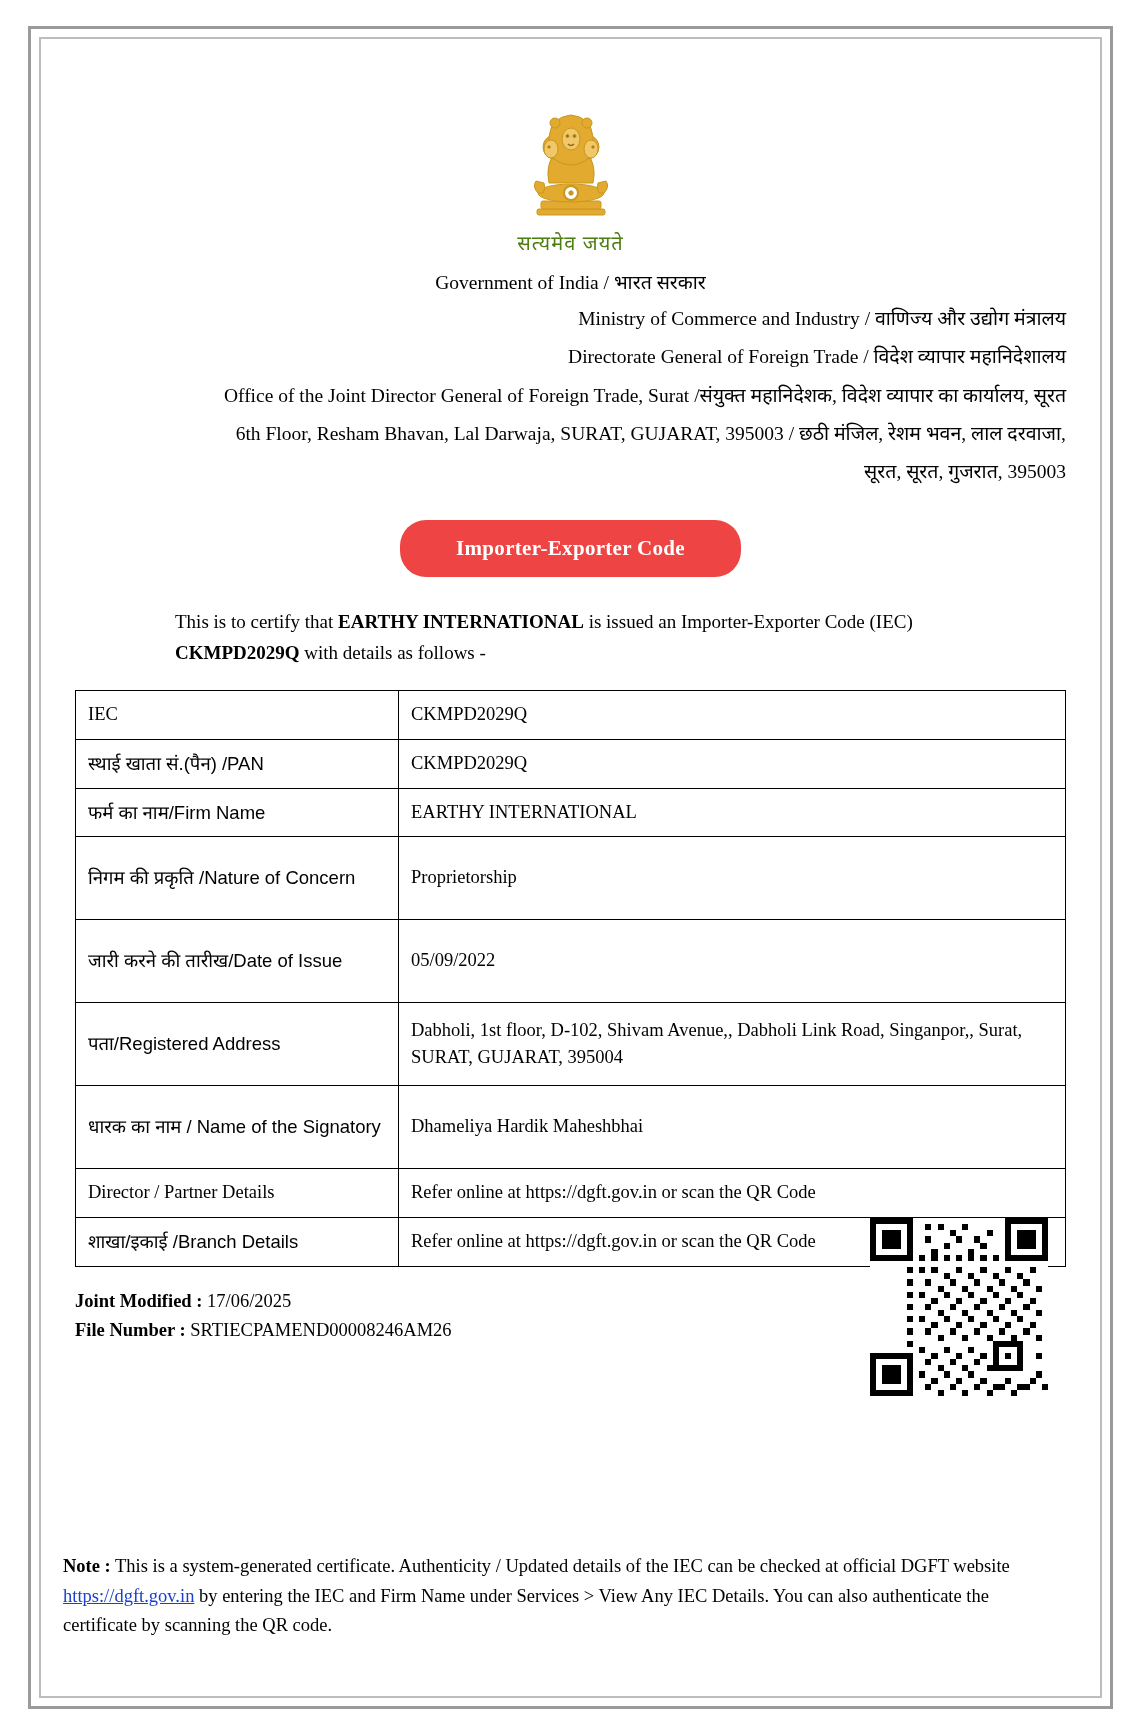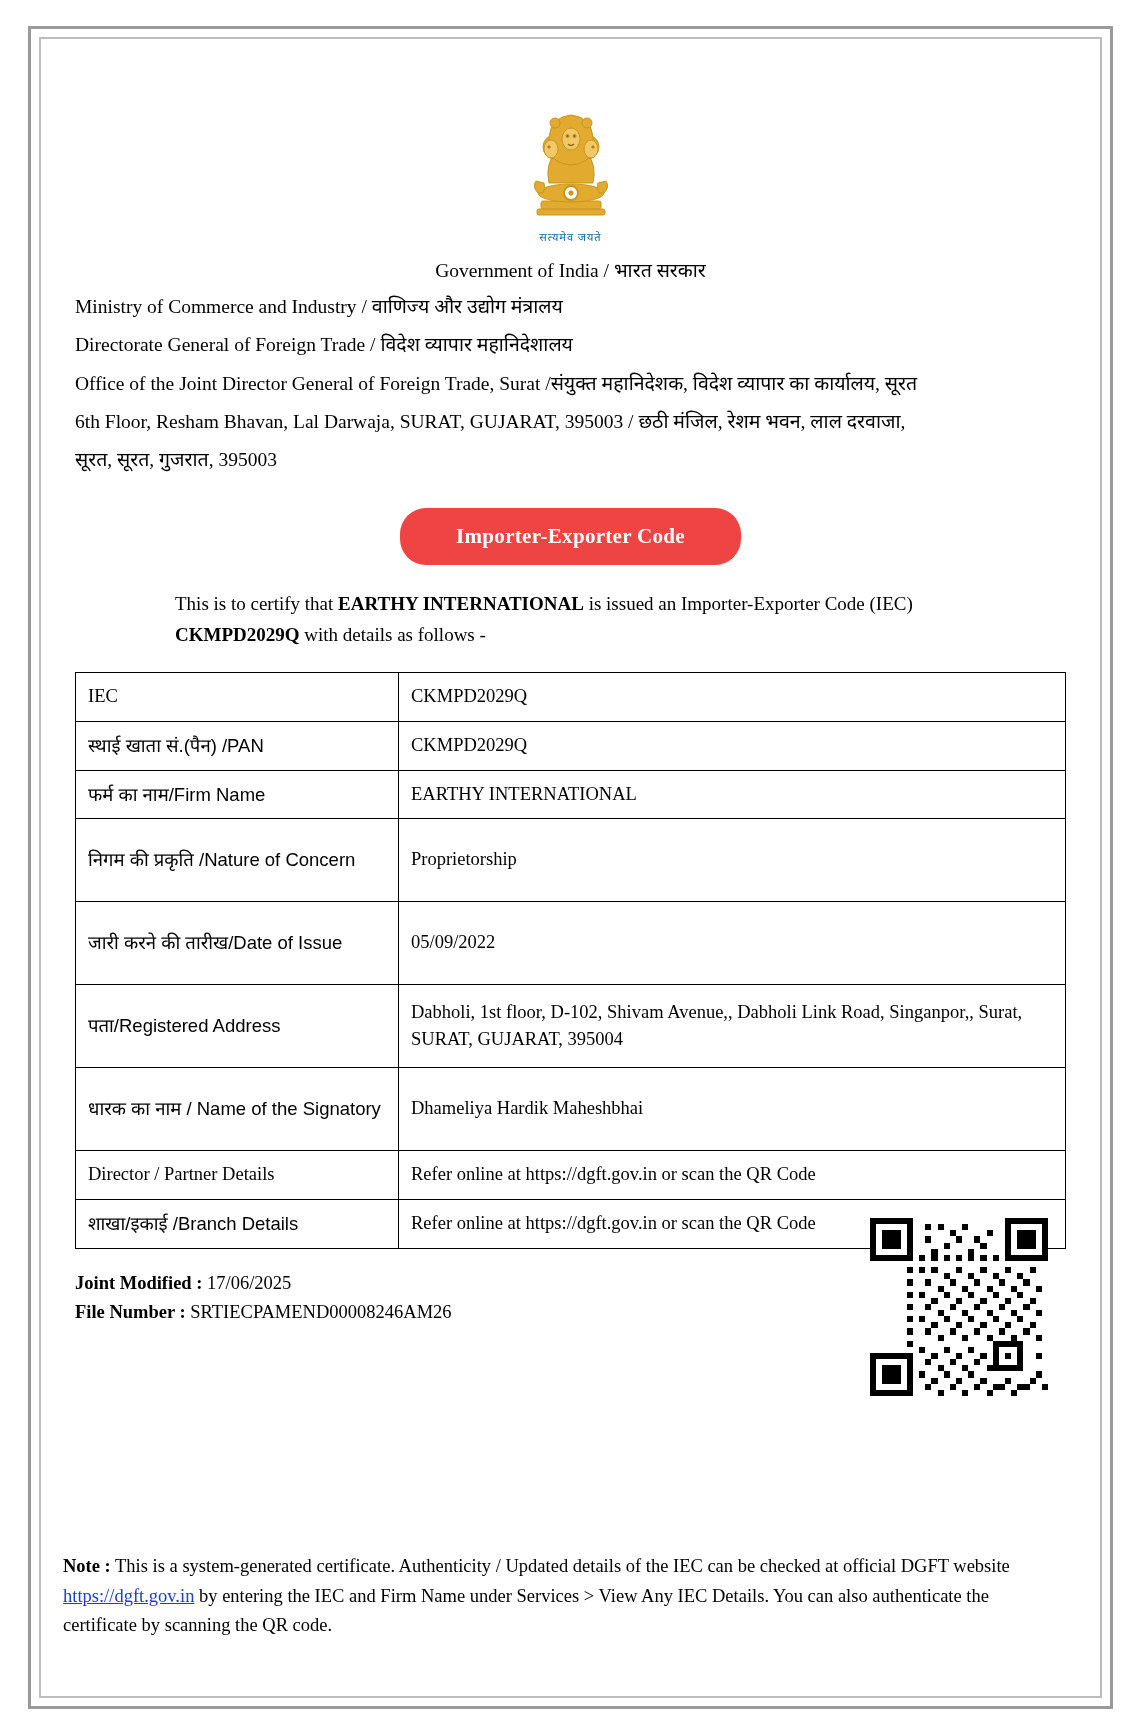--- a/index.html
+++ b/index.html
@@ -35,34 +35,34 @@
   .emblem-wrap {
     text-align: center;
     margin-top: 28px;
     margin-bottom: 6px;
   }
   .emblem {
     display: inline-block;
     line-height: 0;
   }
   .emblem-caption {
-    font-family: Liberation Serif, serif;
-    font-size: 11px;
-    color: #0369a1;
+    font-family: Liberation Sans, sans-serif;
+    font-size: 20px;
+    color: #4d7c0f;
     letter-spacing: 1px;
     margin-top: -2px;
   }
   .gov-title {
     text-align: center;
     font-weight: normal;
     font-size: 19.5px;
     margin-top: 12px;
   }
   .gov-line {
-    text-align: left;
+    text-align: right;
     font-size: 19.5px;
     margin-top: 10px;
     line-height: 1.45;
   }
   .gov-line.wide {
     font-size: 19.5px;
   }
   .badge-wrap {
     text-align: center;
     margin-top: 34px;
@@ -71,21 +71,21 @@
     display: inline-block;
     background: #ef4444;
     color: #ffffff;
     font-weight: bold;
     font-size: 21px;
     padding: 16px 56px;
     border-radius: 26px;
     letter-spacing: 0.3px;
   }
   .certify {
-    margin-top: 24px;
+    margin-top: 30px;
     font-size: 19px;
     line-height: 1.6;
     padding: 0 34px 0 100px;
     text-align: left;
   }
   .certify b { font-weight: bold; }
 
   table.details {
     margin-top: 22px;
     width: 100%;

